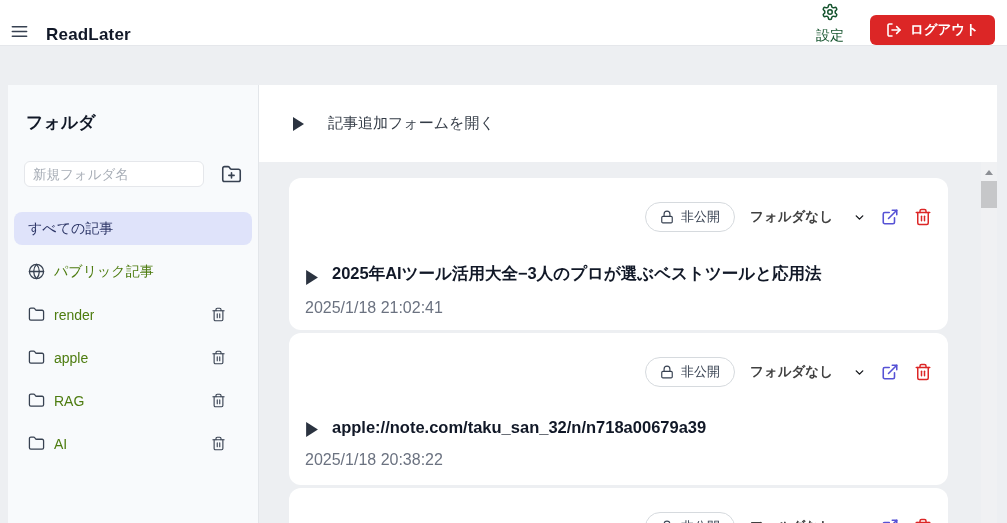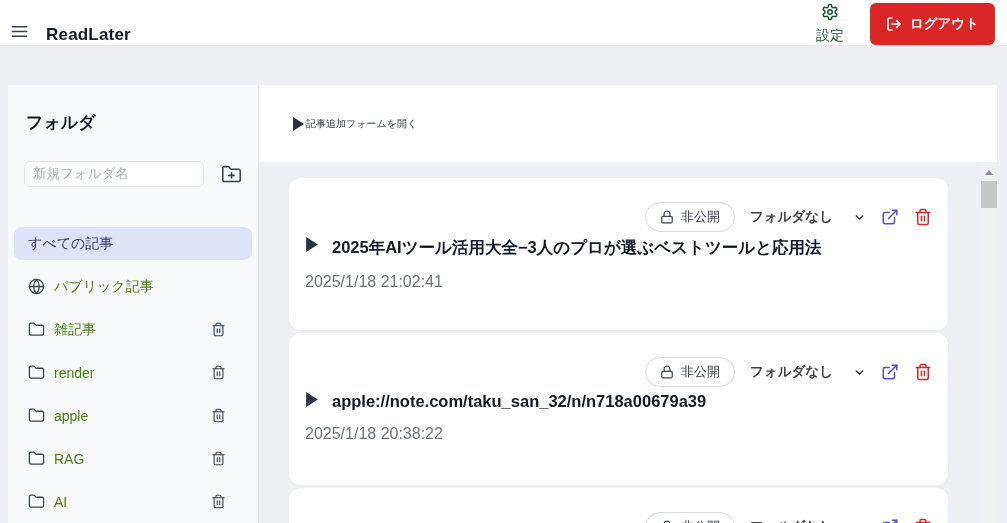--- a/index.html
+++ b/index.html
@@ -18,61 +18,61 @@
   }
   .hamburger-btn { background:none; border:none; cursor:pointer; padding:4px; color:#374151; }
   .app-title { font-size:17px; font-weight:700; color:#111827; margin-left:13px; letter-spacing:.2px; }
   .header-spacer { flex:1; }
   .settings-btn {
     background:none; border:none; cursor:pointer; display:flex; align-items:center; gap:6px;
     font-size:14px; color:#14532d; font-family:inherit;flex-direction:column;
   }
   .logout-btn {
     margin-left:26px; background:#dc2626; color:#ffffff; border:none; cursor:pointer;
-    border-radius:6px; height:42px; padding:0 16px; display:flex; align-items:center; gap:8px;
+    border-radius:6px; height:30px; padding:0 16px; display:flex; align-items:center; gap:8px;
     font-size:13.5px; font-weight:700; font-family:inherit;
   }
 
   
   .layout {
     display:flex; margin:39px 10px 0 8px; height:484px; align-items:stretch;
   }
 
   
   .sidebar {
     width:251px; background:#f8fafc; border-right:1px solid #e3e6ea;
     padding:20px 6px 0 6px; flex-shrink:0;
   }
   .sidebar-heading { font-size:17px; font-weight:700; color:#111827; margin:6px 0 0 12px; }
   .new-folder-row { display:flex; align-items:center; margin:27px 10px 0 10px; }
   .new-folder-input {
     width:180px; height:26px; border:1px solid #e5e7eb; border-radius:6px; background:#fff;
-    padding:0 8px; font-size:13.5px; font-family:Liberation Mono, monospace; color:#1f2937; outline:none;
+    padding:0 8px; font-size:13.5px; font-family:Liberation Sans, sans-serif; color:#1f2937; outline:none;
   }
   .new-folder-input::placeholder { color:#a7adb6; }
   .add-folder-btn { background:none; border:none; cursor:pointer; color:#374151; margin-left:17px; padding:0; }
-  .folder-list { margin-top:40px; list-style:none; }
+  .folder-list { margin-top:25px; list-style:none; }
   .folder-item {
     display:flex; align-items:center; padding:7px 14px; border-radius:8px;
     margin-bottom:10px; font-size:14px; color:#4d7c0f; cursor:pointer; min-height:33px;
   }
   .folder-item.selected { background:#dfe3fa; color:#2c3566; }
   .folder-item .item-icon { margin-right:9px; color:#374151; flex-shrink:0; }
   .folder-item-label { white-space:nowrap; overflow:hidden; }
   .folder-delete-btn {
     margin-left:auto; margin-right:12px; background:none; border:none; cursor:pointer;
     color:#374151; padding:0;
   }
 
   
   .main-panel { flex:1; background:#ffffff; display:flex; flex-direction:column; min-width:0; }
   .add-toggle-row { height:77px; display:flex; align-items:center; padding-left:33px; flex-shrink:0; }
   .add-form-toggle {
-    background:none; border:none; cursor:pointer; display:flex; align-items:center; gap:2px;
-    font-size:10px; color:#333b46; font-family:inherit;
+    background:none; border:none; cursor:pointer; display:flex; align-items:center; gap:24px;
+    font-size:15px; color:#333b46; font-family:inherit;
   }
   .tri-icon { color:#2b3340; }
 
   .scroll-area { flex:1; background:#edeff2; position:relative; overflow:hidden; }
   .card-list { padding:16px 49px 0 30px; }
   .article-card {
     background:#ffffff; border-radius:12px; height:152px; padding:24px 16px;
     margin-bottom:3px; overflow:hidden;
   }
   .badge-row { display:flex; justify-content:flex-end; align-items:center; gap:15px; }
@@ -80,21 +80,21 @@
     display:flex; align-items:center; gap:7px; border:1px solid #d6dade; border-radius:9999px;
     padding:5px 14px; font-size:13px; color:#374151; background:#fff;
   }
   .folder-select {
     display:flex; align-items:center; gap:20px; background:none; border:none; cursor:pointer;
     font-size:13.5px; font-weight:600; color:#404040; font-family:inherit;
   }
   .chevron { color:#16181d; }
   .open-link-btn { background:none; border:none; cursor:pointer; color:#5652d5; padding:0; }
   .card-delete-btn { background:none; border:none; cursor:pointer; color:#dc2626; padding:0; }
-  .title-row { display:flex; align-items:flex-start; gap:14px; margin-top:5px; cursor:pointer; }
+  .title-row { display:flex; align-items:flex-end; gap:14px; margin-top:31px; cursor:pointer; }
   .article-title { font-size:16.5px; font-weight:700; color:#111827; white-space:nowrap; overflow:hidden; }
   .article-date { margin-top:14px; font-size:16px; color:#6b7280; }
 
   
   .fake-scrollbar {
     position:absolute; top:0; right:0; bottom:0; width:16px; background:#f0f1f3;
   }
   .sb-arrow { width:16px; height:16px; display:flex; align-items:center; justify-content:center; cursor:pointer; }
   .sb-arrow-up { margin-top:2px; }
   .sb-tri-up { width:0; height:0; border-left:4px solid transparent; border-right:4px solid transparent; border-bottom:5px solid #8c8f94; }
@@ -163,40 +163,20 @@
               <circle cx="12" cy="12" r="10"></circle>
               <path d="M12 2a14.5 14.5 0 0 0 0 20 14.5 14.5 0 0 0 0-20"></path>
               <path d="M2 12h20"></path>
             </svg>
     </span>
 
     <span class="folder-item-label">パブリック記事</span>
 
   </li>
 
-  <li class="folder-item">
-
-    <span class="item-icon">
-      <svg width="17" height="17" viewBox="0 0 24 24" fill="none" stroke="currentColor" stroke-width="1.8" stroke-linecap="round" stroke-linejoin="round">
-              <path d="M20 20a2 2 0 0 0 2-2V8a2 2 0 0 0-2-2h-7.9a2 2 0 0 1-1.69-.9L9.6 3.9A2 2 0 0 0 7.93 3H4a2 2 0 0 0-2 2v13a2 2 0 0 0 2 2Z"></path>
-            </svg>
-    </span>
-    <span class="folder-item-label">雑記事</span>
-    <button class="folder-delete-btn">
-      <span>
-        <svg width="15" height="15" viewBox="0 0 24 24" fill="none" stroke="currentColor" stroke-width="1.8" stroke-linecap="round" stroke-linejoin="round">
-                <path d="M3 6h18"></path>
-                <path d="M19 6v14a2 2 0 0 1-2 2H7a2 2 0 0 1-2-2V6"></path>
-                <path d="M8 6V4a2 2 0 0 1 2-2h4a2 2 0 0 1 2 2v2"></path>
-                <line x1="10" y1="11" x2="10" y2="17"></line>
-                <line x1="14" y1="11" x2="14" y2="17"></line>
-              </svg>
-      </span>
-    </button>
-  </li>
 
   <li class="folder-item">
 
     <span class="item-icon">
       <svg width="17" height="17" viewBox="0 0 24 24" fill="none" stroke="currentColor" stroke-width="1.8" stroke-linecap="round" stroke-linejoin="round">
               <path d="M20 20a2 2 0 0 0 2-2V8a2 2 0 0 0-2-2h-7.9a2 2 0 0 1-1.69-.9L9.6 3.9A2 2 0 0 0 7.93 3H4a2 2 0 0 0-2 2v13a2 2 0 0 0 2 2Z"></path>
             </svg>
     </span>
     <span class="folder-item-label">render</span>
     <button class="folder-delete-btn">

